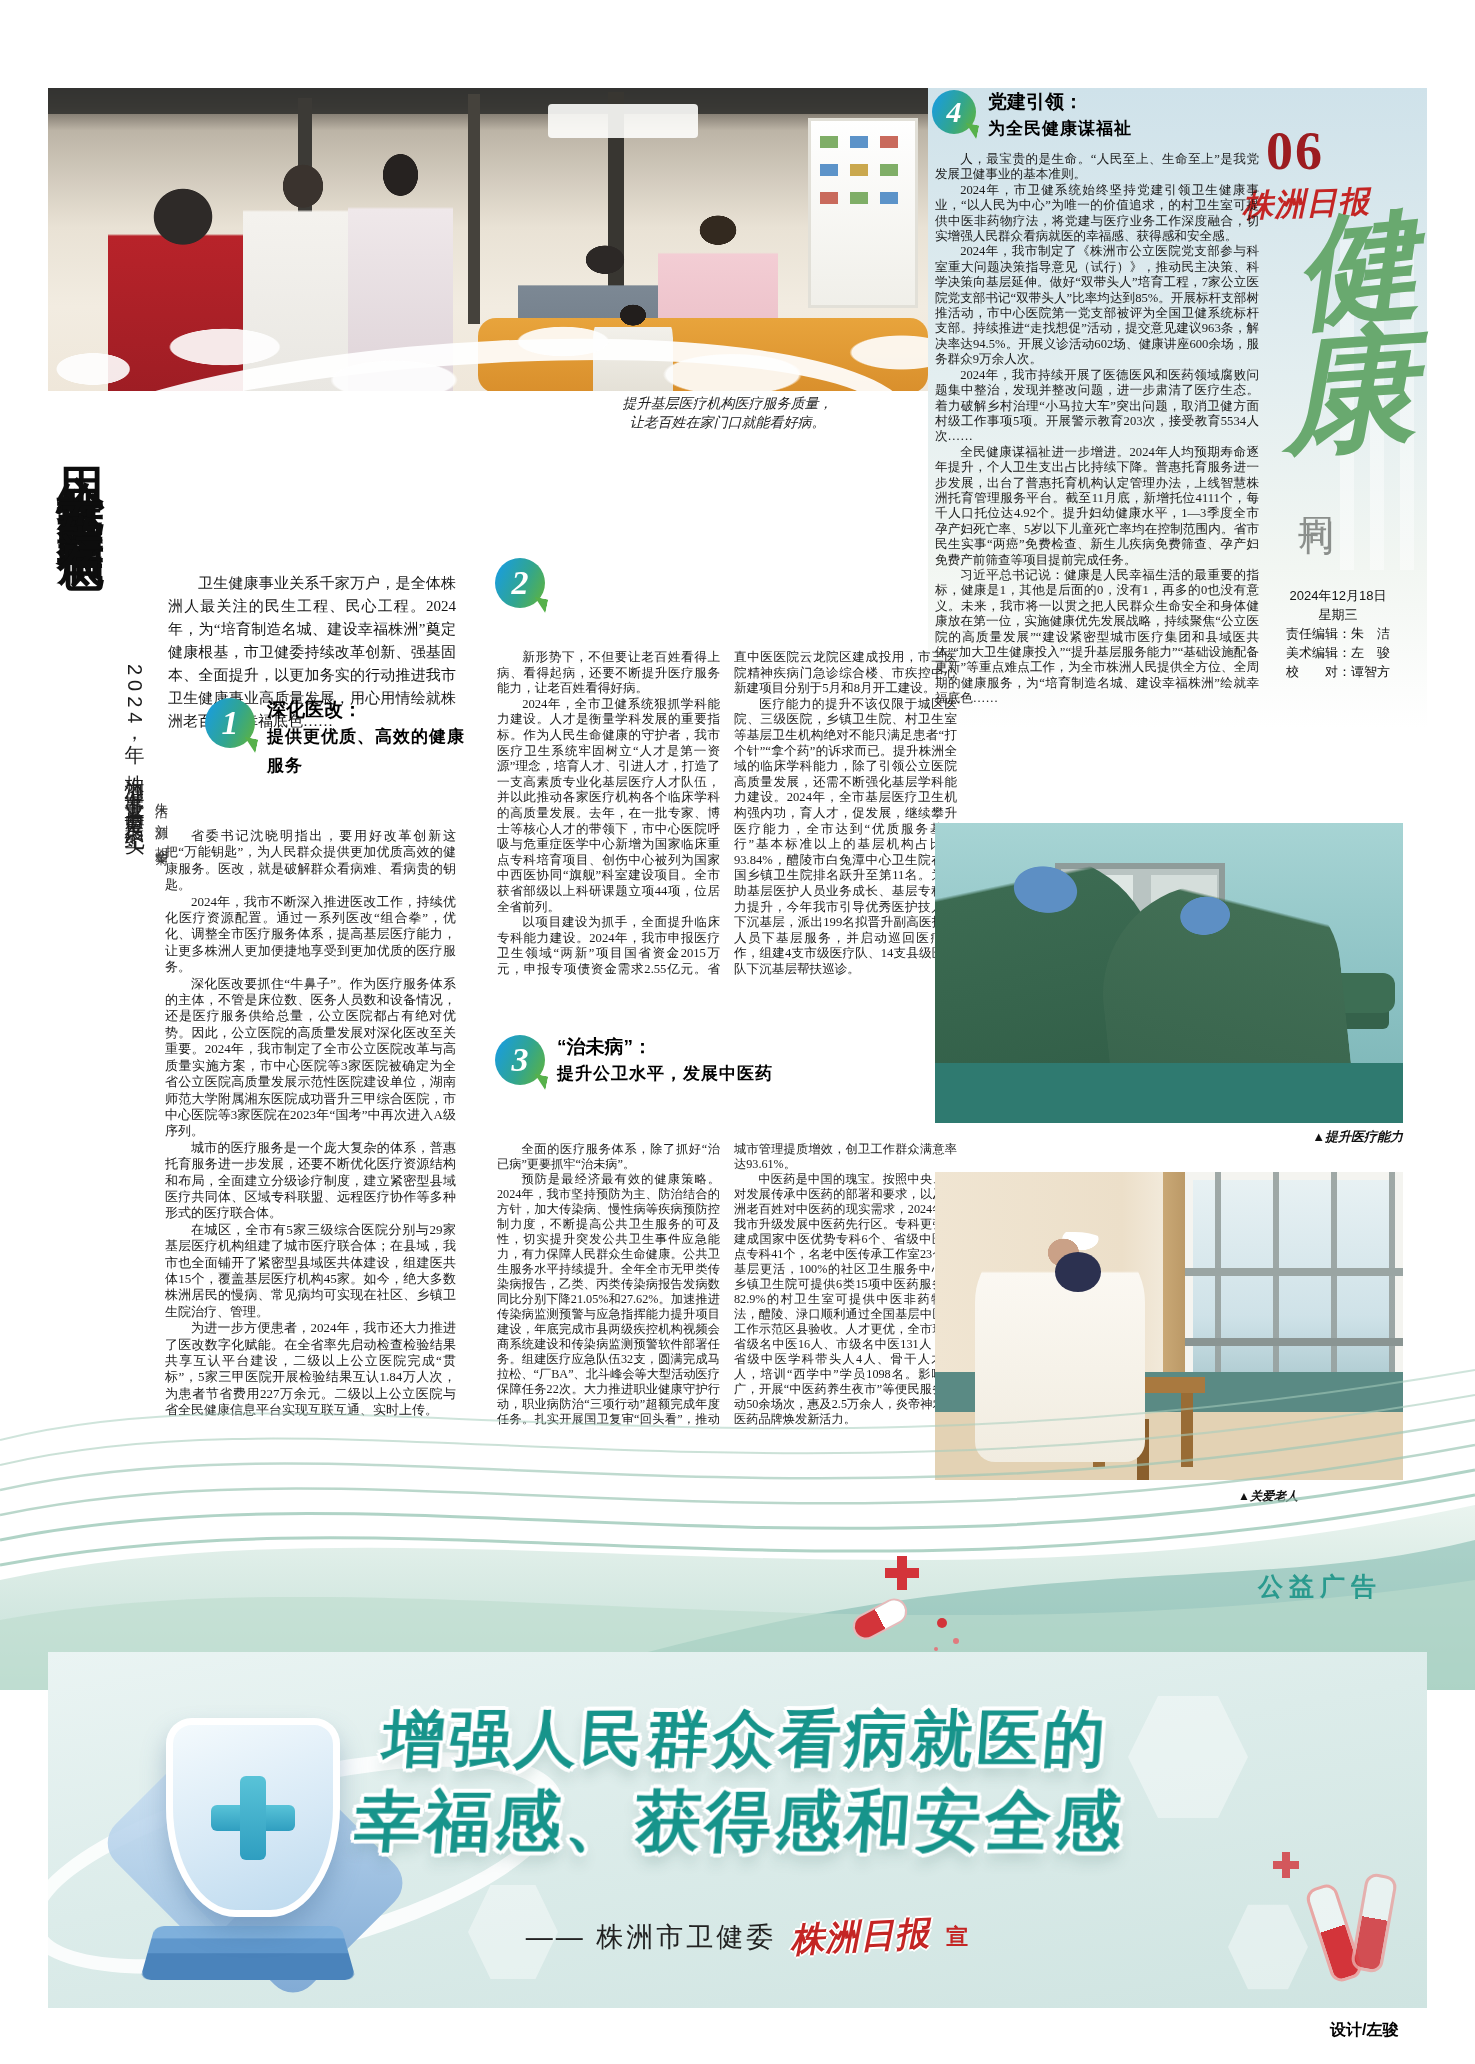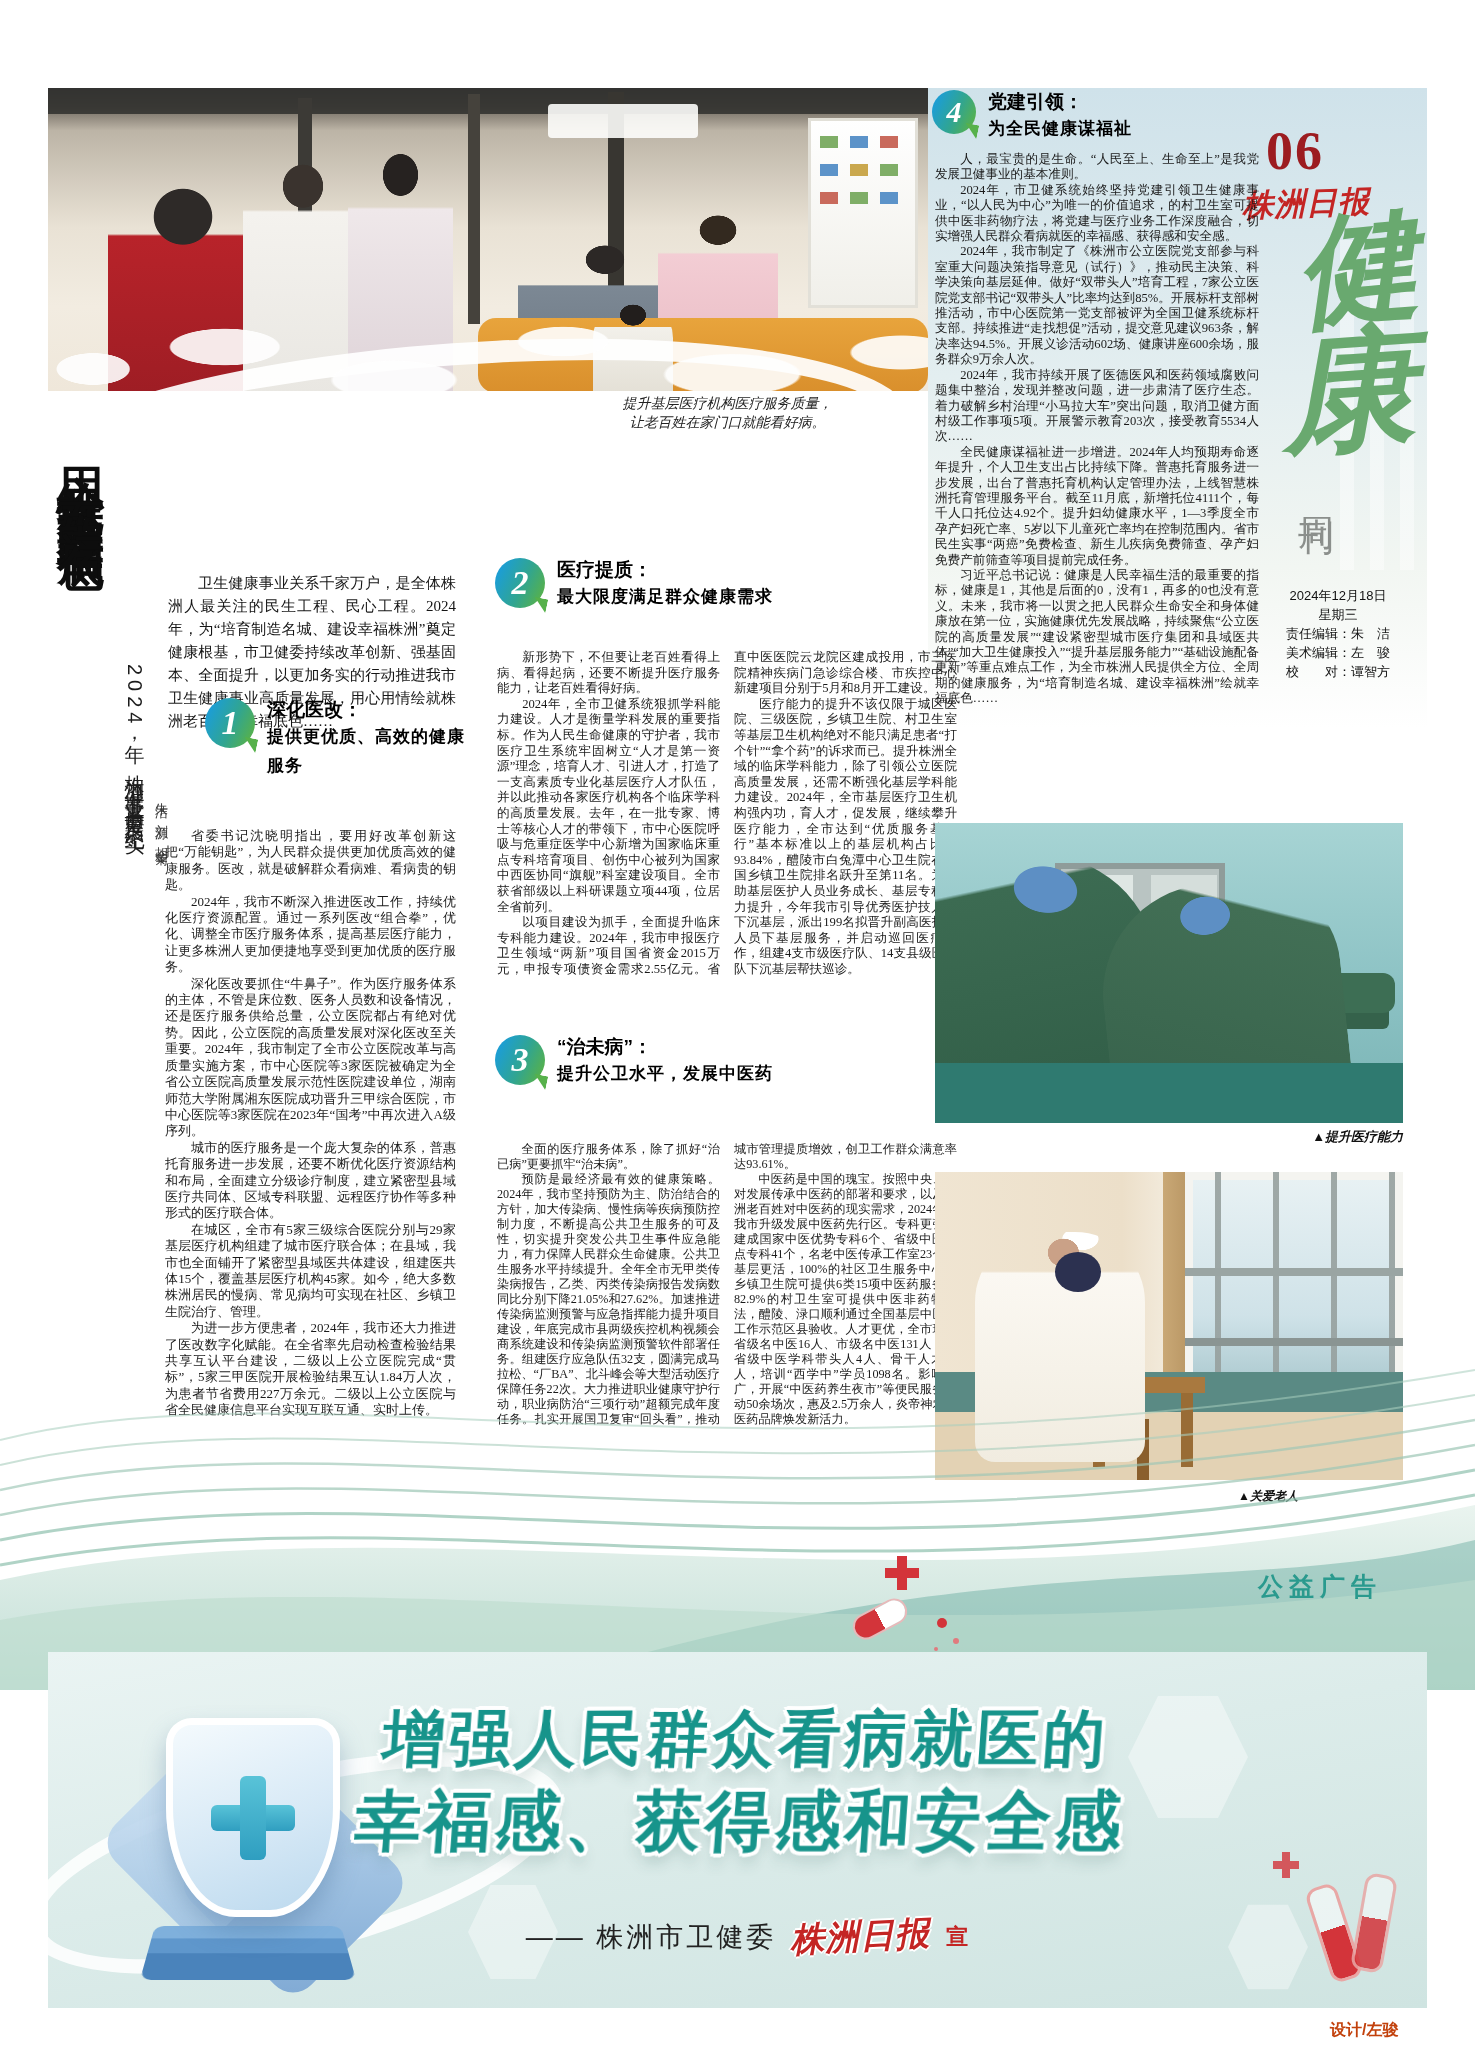--- a/index.html
+++ b/index.html
@@ -128,21 +128,21 @@
   .bn-attr .t{font-family:"Liberation Sans",sans-serif;font-size:27px;color:#222;letter-spacing:3px;}
   .bn-attr .logo{font-family:"Liberation Serif",serif;font-weight:bold;font-style:italic;font-size:34px;color:#c42524;
      text-shadow:-2px 0 #fff,2px 0 #fff,0 -2px #fff,0 2px #fff;transform:rotate(-3deg);letter-spacing:1px;}
   .bn-attr .xuan{font-family:"Liberation Sans",sans-serif;font-size:22px;color:#c42524;font-weight:bold;border:2px solid rgba(196,37,36,.0);}
   .tube{position:absolute;width:26px;height:92px;border-radius:12px;border:3px solid #e9a7a5;
      background:linear-gradient(180deg,rgba(255,255,255,.55) 0 45%,#d3343a 45% 100%);}
   .tb1{left:1270px;top:232px;transform:rotate(-18deg);}
   .tb2{left:1310px;top:222px;transform:rotate(10deg);opacity:.85;}
   .bn-cross2{position:absolute;left:1225px;top:200px;width:26px;height:26px;opacity:.8;
       background:linear-gradient(#d3343a,#d3343a) center/26px 8px no-repeat,linear-gradient(#d3343a,#d3343a) center/8px 26px no-repeat;}
-  .designer{left:1330px;top:2020px;font-family:Liberation Sans, sans-serif;font-size:16px;font-weight:bold;color:#c2410c;}
+  .designer{left:1330px;top:2020px;font-family:Liberation Sans, sans-serif;font-size:16px;font-weight:bold;color:#000000;}
 </style>
 </head>
 <body>
 
 <div class="page">
 
   <div class="abs top-photo">
     <div class="abs tp-ceiling"></div>
     <div class="abs tp-door1"></div>
     <div class="abs tp-door2"></div>
@@ -204,24 +204,20 @@
     <p>深化医改要抓住“牛鼻子”。作为医疗服务体系的主体，不管是床位数、医务人员数和设备情况，还是医疗服务供给总量，公立医院都占有绝对优势。因此，公立医院的高质量发展对深化医改至关重要。2024年，我市制定了全市公立医院改革与高质量实施方案，市中心医院等3家医院被确定为全省公立医院高质量发展示范性医院建设单位，湖南师范大学附属湘东医院成功晋升三甲综合医院，市中心医院等3家医院在2023年“国考”中再次进入A级序列。</p>
     <p>城市的医疗服务是一个庞大复杂的体系，普惠托育服务进一步发展，还要不断优化医疗资源结构和布局，全面建立分级诊疗制度，建立紧密型县域医疗共同体、区域专科联盟、远程医疗协作等多种形式的医疗联合体。</p>
     <p>在城区，全市有5家三级综合医院分别与29家基层医疗机构组建了城市医疗联合体；在县域，我市也全面铺开了紧密型县域医共体建设，组建医共体15个，覆盖基层医疗机构45家。如今，绝大多数株洲居民的慢病、常见病均可实现在社区、乡镇卫生院治疗、管理。</p>
     <p>为进一步方便患者，2024年，我市还大力推进了医改数字化赋能。在全省率先启动检查检验结果共享互认平台建设，二级以上公立医院完成“贯标”，5家三甲医院开展检验结果互认1.84万人次，为患者节省费用227万余元。二级以上公立医院与省全民健康信息平台实现互联互通、实时上传。</p>
   </div>
 
   <div class="abs sec-head h-s2">
     <div class="bubble">
         <span>2</span>
       </div>
-    <div>
-      <div class="t1">医疗提质：</div>
-      <div class="t2">最大限度满足群众健康需求</div>
-    </div>
   </div>
   <div class="abs body-col s2-body">
     <p>新形势下，不但要让老百姓看得上病、看得起病，还要不断提升医疗服务能力，让老百姓看得好病。</p>
     <p>2024年，全市卫健系统狠抓学科能力建设。人才是衡量学科发展的重要指标。作为人民生命健康的守护者，我市医疗卫生系统牢固树立“人才是第一资源”理念，培育人才、引进人才，打造了一支高素质专业化基层医疗人才队伍，并以此推动各家医疗机构各个临床学科的高质量发展。去年，在一批专家、博士等核心人才的带领下，市中心医院呼吸与危重症医学中心新增为国家临床重点专科培育项目、创伤中心被列为国家中西医协同“旗舰”科室建设项目。全市获省部级以上科研课题立项44项，位居全省前列。</p>
     <p>以项目建设为抓手，全面提升临床专科能力建设。2024年，我市申报医疗卫生领域“两新”项目国省资金2015万元，申报专项债资金需求2.55亿元。省直中医医院云龙院区建成投用，市三医院精神疾病门急诊综合楼、市疾控中心新建项目分别于5月和8月开工建设。</p>
     <p>医疗能力的提升不该仅限于城区医院、三级医院，乡镇卫生院、村卫生室等基层卫生机构绝对不能只满足患者“打个针”“拿个药”的诉求而已。提升株洲全域的临床学科能力，除了引领公立医院高质量发展，还需不断强化基层学科能力建设。2024年，全市基层医疗卫生机构强内功，育人才，促发展，继续攀升医疗能力，全市达到“优质服务基层行”基本标准以上的基层机构占比为93.84%，醴陵市白兔潭中心卫生院在全国乡镇卫生院排名跃升至第11名。为帮助基层医护人员业务成长、基层专科能力提升，今年我市引导优秀医护技人员下沉基层，派出199名拟晋升副高医护技人员下基层服务，并启动巡回医疗工作，组建4支市级医疗队、14支县级医疗队下沉基层帮扶巡诊。</p>
   </div>
 
   <div class="abs sec-head h-s3">
     <div class="bubble">

